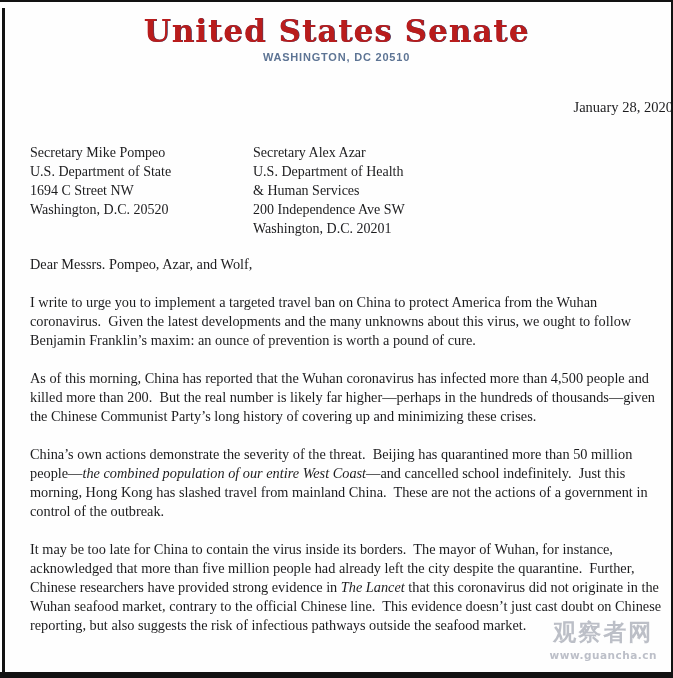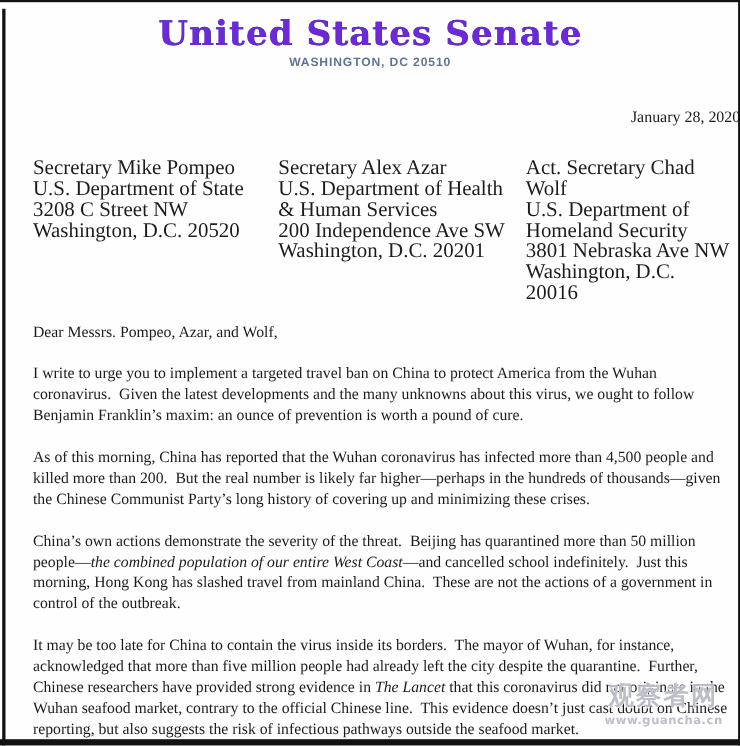--- a/index.html
+++ b/index.html
@@ -18,41 +18,41 @@
   .border-right  { position: absolute; top: 0; right: 0; bottom: 0; width: 2px; background: #121212; }
   .border-left   { position: absolute; top: 8px; left: 2px; bottom: 0; width: 3px; background: #121212; }
   .border-bottom { position: absolute; left: 0; right: 0; bottom: 0; height: 6px; background: #121212; }
 
   .letterhead { padding-top: 13px; text-align: center; }
   .lh-title {
     font-family: "DejaVu Serif", serif;
     font-weight: 700;
     font-size: 31px;
     line-height: 36px;
-    color: #6d28d9;
+    color: #b91c1c;
     letter-spacing: 1px;
     text-shadow: 0.5px 0 0 #2e4a7a;
   }
   .lh-subtitle {
     margin-top: 2px;
     font-family: "Liberation Sans", sans-serif;
     font-weight: 700;
     font-size: 11px;
     letter-spacing: 0.8px;
     color: #5d7494;
   }
 
   .date-line { margin-top: 36px; text-align: right; font-size: 14.5px; }
 
   .recipients {
     display: flex;
     margin-top: 27px;
     padding-left: 30px;
     padding-right: 10px;
-    font-size: 19px;
+    font-size: 14px;
     line-height: 19px;
   }
   .recipient { width: 223px; }
   .recipient.col-2 { width: 225px; }
   .recipient.col-3 { flex: 1; }
 
   .letter-body {
     padding-left: 30px;
     padding-right: 9px;
     font-size: 14.3px;
@@ -100,36 +100,29 @@
     <div class="lh-title">United States Senate</div>
     <div class="lh-subtitle">WASHINGTON, DC 20510</div>
   </div>
 
   <div class="date-line">January 28, 2020</div>
 
   <div class="recipients">
     <div class="recipient col-1">
       <div>Secretary Mike Pompeo</div>
       <div>U.S. Department of State</div>
-      <div>3208 C Street NW</div>
+      <div>1694 C Street NW</div>
       <div>Washington, D.C. 20520</div>
     </div>
     <div class="recipient col-2">
       <div>Secretary Alex Azar</div>
       <div>U.S. Department of Health</div>
       <div>&amp; Human Services</div>
       <div>200 Independence Ave SW</div>
       <div>Washington, D.C. 20201</div>
-    </div>
-    <div class="recipient col-3">
-      <div>Act. Secretary Chad Wolf</div>
-      <div>U.S. Department of</div>
-      <div>Homeland Security</div>
-      <div>3801 Nebraska Ave NW</div>
-      <div>Washington, D.C. 20016</div>
     </div>
   </div>
 
   <div class="letter-body">
     <div class="salutation">Dear Messrs. Pompeo, Azar, and Wolf,</div>
 
     <p class="para">I write to urge you to implement a targeted travel ban on China to protect America from the Wuhan coronavirus.  Given the latest developments and the many unknowns about this virus, we ought to follow Benjamin Franklin’s maxim: an ounce of prevention is worth a pound of cure.</p>
 
     <p class="para">As of this morning, China has reported that the Wuhan coronavirus has infected more than 4,500 people and killed more than 200.  But the real number is likely far higher—perhaps in the hundreds of thousands—given the Chinese Communist Party’s long history of covering up and minimizing these crises.</p>
 

